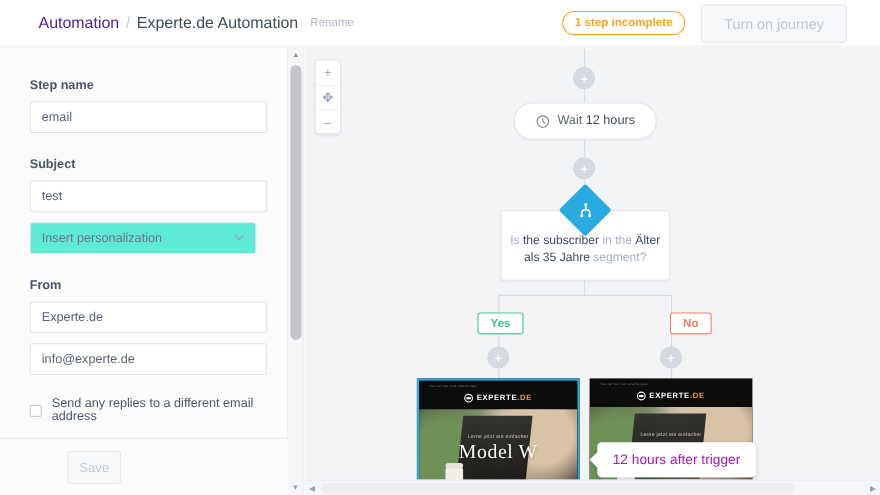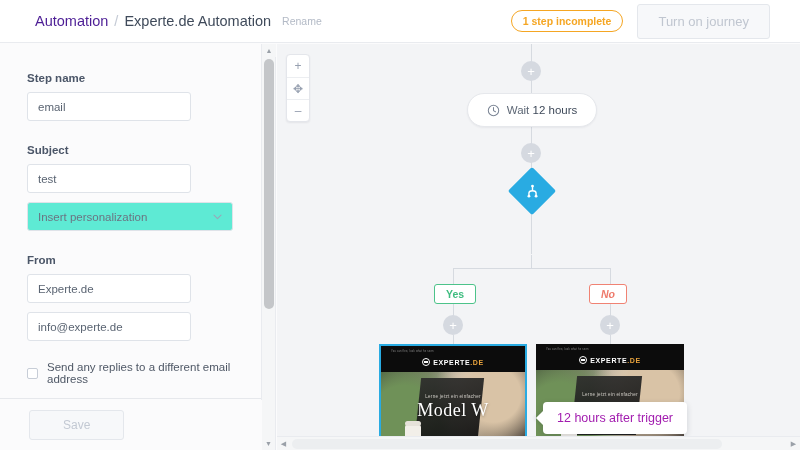--- a/index.html
+++ b/index.html
@@ -48,21 +48,21 @@
   }
   .form-area {
     position: absolute; top: 0; left: 0; right: 0; height: 355px;
     padding: 28px 27px 0 27px; background:#fbfbfc;
     border-bottom: 1px solid #e6e8ec;
   }
   .field-label {
     font-size: 11.5px; font-weight: bold; color:#4b5668; margin-bottom: 8px;
   }
   .text-input {
-    width: 164px; height: 29px; border: 1px solid #dfe3e9; border-radius: 3px;
+    width: 216px; height: 29px; border: 1px solid #dfe3e9; border-radius: 3px;
     background:#fff; font-size: 11.5px; color:#5a6472; padding: 0 10px;
     display:flex; align-items:center; font-family:"Liberation Sans", sans-serif;
   }
   .gap-a { height: 23px; }
   .gap-b { height: 9px; }
   .select-input {
     width: 206px; height: 29px; border: 1px solid #dfe3e9; border-radius: 3px;
     background:#5eead4; font-size: 11.5px; color:#6b7482; padding: 0 10px;
     display:flex; align-items:center; justify-content: space-between;
   }
@@ -75,21 +75,21 @@
     flex: 0 0 auto;
   }
   .check-label { font-size: 11.5px; color:#4f5866; }
 
   .save-area {
     position:absolute; bottom: 0; left:0; width: 262px; height: 50px;
     background:#fbfbfc; display:flex; align-items:center; padding-left: 29px;
   }
   .btn-save {
     border: 1px solid #e4e7ec; background:#f7f8fa; color:#c3c9d3;
-    border-radius: 3px; font-size: 12px; padding: 7px 33px; cursor: default;
+    border-radius: 3px; font-size: 12px; padding: 7px 10px; cursor: default; margin-left: 32px;
   }
 
   
   .vscroll {
     position:absolute; top: 44px; left: 262px; width: 14px; height: 406px;
     background:#f5f6f7; border-right: 1px solid #e9ebef;
   }
   .vscroll .arrow-t, .vscroll .arrow-b {
     position:absolute; left:0; width: 14px; height: 13px;
     display:flex; align-items:center; justify-content:center;
@@ -354,39 +354,42 @@
           <svg width="13" height="13" viewBox="0 0 14 14" aria-hidden="true">
             <circle cx="7" cy="7" r="5.6" fill="none" stroke="#7b8595" stroke-width="1.1"></circle>
             <path d="M7 3.9 V7.1 L9.1 8.4" fill="none" stroke="#7b8595" stroke-width="1.1" stroke-linecap="round" stroke-linejoin="round"></path>
           </svg>
         </span>
         <span class="wait-text"><span>Wait </span><b>12 hours</b></span>
       </div>
 
       <div class="plus-node" style="left:244px; top:99px;">+</div>
 
+      <div class="split-card" style="left:178px; top:147px; width:154px; height:64px;">
+        <div class="split-text"><span class="muted">Is </span><span>the subscriber</span><span class="muted"> in the </span><span>Älter als 35 Jahre</span><span class="muted"> segment?</span></div>
+      </div>
 
       <div class="diamond" style="left:238px; top:130px;"></div>
       <div class="diamond-icon" style="left:238px; top:130px;">
         <svg width="15" height="15" viewBox="0 0 16 16" aria-hidden="true">
           <path d="M8 2.4 V7" stroke="#fff" stroke-width="1.5" stroke-linecap="round" fill="none"></path>
           <path d="M4.2 12.6 V9.6 Q4.2 7.2 8 7.2 Q11.8 7.2 11.8 9.6 V12.6" stroke="#fff" stroke-width="1.5" fill="none" stroke-linecap="round"></path>
           <circle cx="8" cy="2.2" r="1.5" fill="#fff"></circle>
           <circle cx="4.2" cy="13" r="1.5" fill="#fff"></circle>
           <circle cx="11.8" cy="13" r="1.5" fill="#fff"></circle>
         </svg>
       </div>
 
       <div class="line" style="left:254px; top:211px; height:14px;"></div>
       <div class="line" style="left:176px; top:224px; width:157px; height:1px;"></div>
       <div class="line" style="left:176px; top:224px; height:24px;"></div>
       <div class="line" style="left:333px; top:224px; height:24px;"></div>
 
       <div class="branch-label branch-yes" style="left:157px; top:240px;">Yes</div>
-      <div class="branch-label branch-no" style="left:312px; top:240px;font-style:italic;">No</div>
+      <div class="branch-label branch-no" style="left:332px; top:240px;">No</div>
 
       <div class="line" style="left:176px; top:258px; height:14px;"></div>
       <div class="line" style="left:333px; top:258px; height:14px;"></div>
 
       <div class="plus-node" style="left:166px; top:271px;">+</div>
       <div class="plus-node" style="left:323px; top:271px;">+</div>
 
       <div class="line" style="left:176px; top:291px; height:10px;"></div>
       <div class="line" style="left:333px; top:291px; height:10px;"></div>
 

